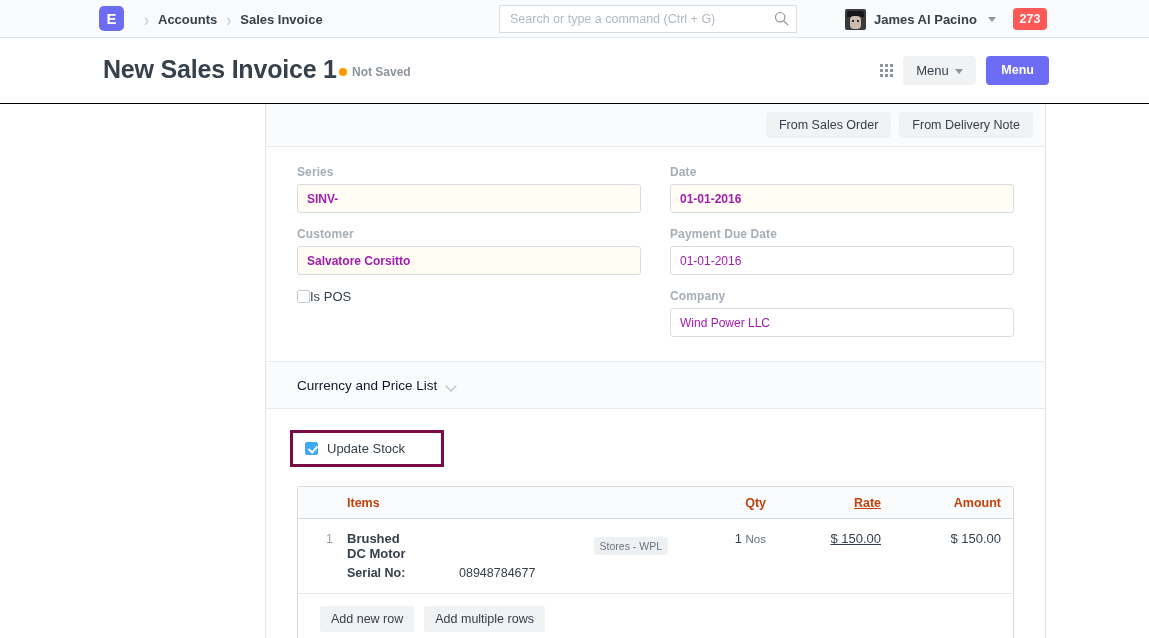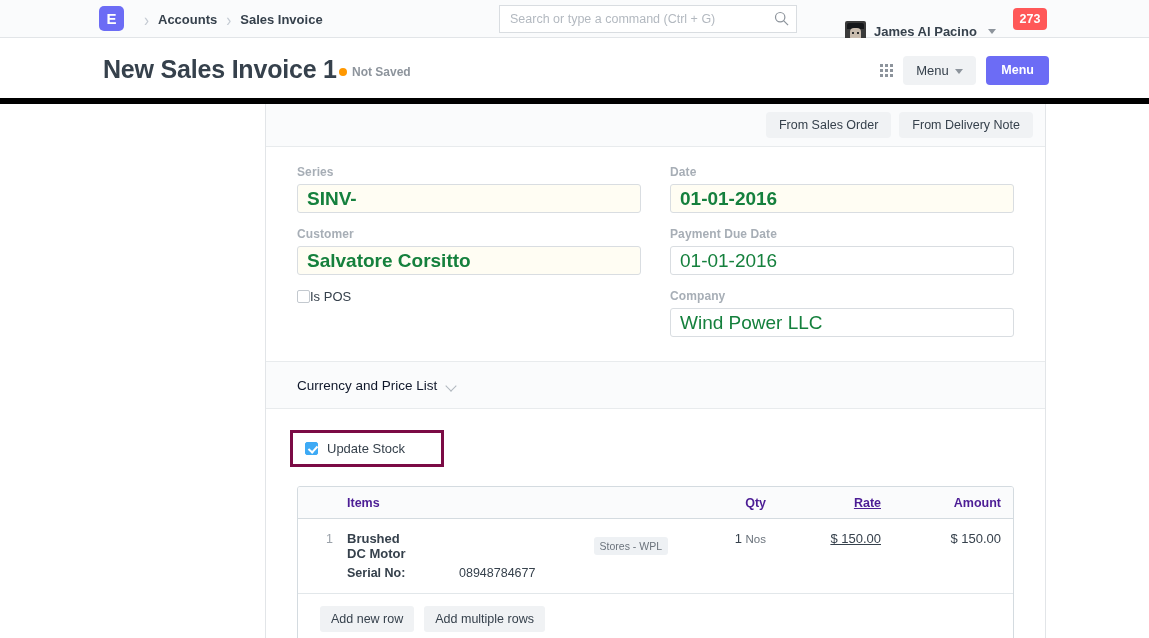--- a/index.html
+++ b/index.html
@@ -51,21 +51,21 @@
     padding: 0 28px 0 10px;
     font-family: "Liberation Sans", sans-serif;
     outline: none;
   }
   .searchbox::placeholder { color: #b3b9c0; }
   .search-icon {
     position: absolute; right: 8px; top: 6px;
     width: 15px; height: 15px; color: #8d949c;
   }
   .user-area {
-    position: absolute; left: 845px; top: 12px; height: 38px;
+    position: absolute; left: 845px; top: 0; height: 38px;
     display: flex; align-items: center; gap: 8px;
   }
   .avatar {
     width: 21px; height: 21px; border-radius: 2px;
     background: #3a3a3a; overflow: hidden; position: relative;
     flex: none;
   }
   .avatar .hat { position: absolute; left: 2px; top: 2px; width: 17px; height: 6px; background: #15171a; border-radius: 2px 2px 0 0;}
   .avatar .face { position: absolute; left: 5px; top: 7px; width: 11px; height: 13px; background: #c9bcae; border-radius: 4px;}
   .avatar .eyeL, .avatar .eyeR { position: absolute; top: 11px; width: 2px; height: 2px; background: #2b2b2b;}
@@ -82,21 +82,21 @@
     background: #ff5858; color: #fff;
     border-radius: 4px;
     font-size: 12.5px; font-weight: bold;
     display: flex; align-items: center; justify-content: center;
     padding: 0 6px;
   }
 
   
   .pagehead {
     position: relative; height: 66px;
-    background: #fff; border-bottom: 6px solid #000000;
+    background: #fff; border-bottom: 1px solid #000000;
   }
   .title {
     position: absolute; left: 103px; top: 17px;
     font-size: 25px; font-weight: bold; color: #36414c;
     letter-spacing: -0.2px;
   }
   .notsaved {
     position: absolute; left: 339px; top: 27px;
     font-size: 12px; font-weight: bold; color: #8d949c;
     display: flex; align-items: center; gap: 5px;
@@ -138,22 +138,22 @@
   }
   .col { width: 344px; }
   .col.right { margin-left: 29px; }
   .flabel {
     font-size: 12px; font-weight: bold; color: #a7aeb6;
     margin-bottom: 5px; letter-spacing: 0.1px;
   }
   .finput {
     width: 344px; height: 29px;
     border: 1px solid #d9dde1; border-radius: 3px;
-    background: #fff; color: #15803d;
-    font-size: 19px; padding: 0 9px;
+    background: #fff; color: #a21caf;
+    font-size: 12px; padding: 0 9px;
     font-family: "Liberation Sans", sans-serif;
     outline: none;
   }
   .finput.filled { background: #fffdf3; font-weight: bold; }
   .fgroup { margin-bottom: 14px; }
   .fgroup.last { margin-bottom: 0; }
   .checkrow { display: flex; align-items: center; margin-top: 2px;}
   .cb {
     width: 13px; height: 13px; border: 1px solid #c3c9cf;
     border-radius: 2px; background: #fff; flex: none;
@@ -200,21 +200,21 @@
     margin: 19px 31px 0 31px;
     width: 717px;
     border: 1px solid #d4dbe0; border-radius: 3px;
     border-collapse: separate;
     overflow: hidden;
     background: #fff;
   }
   .ithead {
     display: flex; height: 32px; align-items: center;
     background: #fafbfc; border-bottom: 1px solid #d4dbe0;
-    font-size: 12.5px; font-weight: bold; color: #4c1d95; justify-content: center;
+    font-size: 12.5px; font-weight: bold; color: #c2410c; justify-content: center;
   }
   .c-idx { width: 45px; text-align: right; padding-right: 10px; flex: none; }
   .c-item { flex: 1; padding-left: 4px; }
   .c-qty { width: 110px; text-align: right; flex: none; padding-right: 12px;}
   .c-rate { width: 115px; text-align: right; flex: none; padding-right: 12px; text-decoration: underline;}
   .c-amt { width: 120px; text-align: right; flex: none; padding-right: 12px;}
   .itrow {
     display: flex; padding: 12px 0 13px 0;
     border-bottom: 1px solid #e2e7ea;
     font-size: 13px; color: #36414c;

